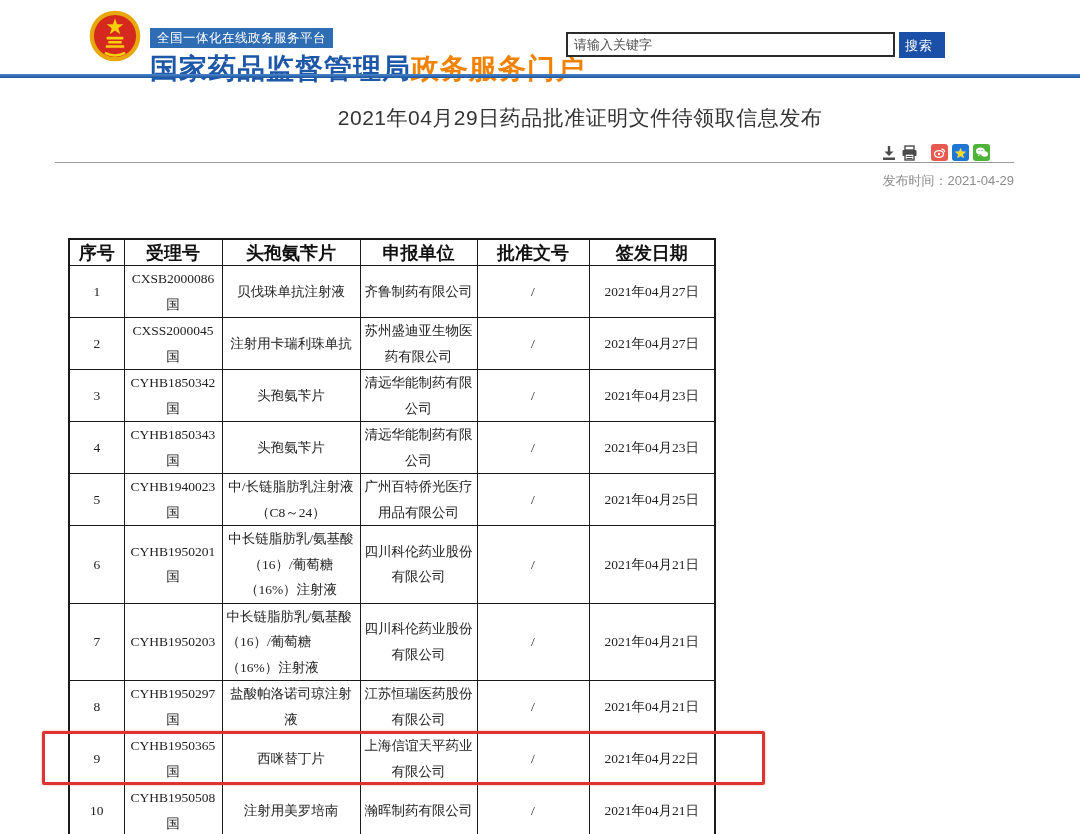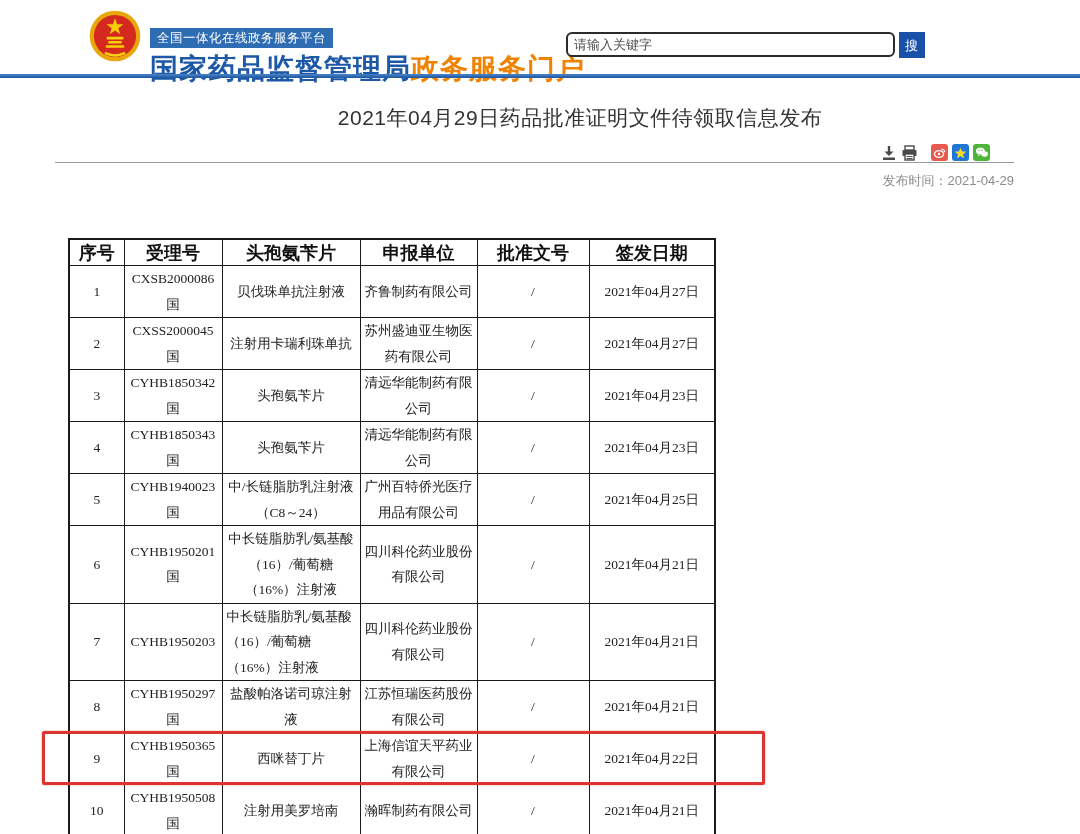--- a/index.html
+++ b/index.html
@@ -13,23 +13,23 @@
   .logo{position:absolute;left:88px;top:9px;width:54px;height:54px;}
   .brand{position:absolute;left:150px;top:28px;}
   .platform-badge{display:inline-block;background:#2e6cb4;color:#fff;font-size:12.5px;
                   line-height:18px;padding:1px 7px;letter-spacing:.5px;}
   .brand-line{margin-top:2px;font-size:28px;font-weight:bold;white-space:nowrap;letter-spacing:1px;}
   .brand-primary{color:#1d57a7;}
   .brand-secondary{color:#f08200;}
 
   .search-area{position:absolute;left:566px;top:31px;height:27px;display:flex;align-items:center;}
   .search-input{width:313px;height:21px;border:2px solid #2b2b2b;font-size:13px;
-                padding:0 6px;color:#333;outline:none;border-radius:6px;}
+                padding:0 6px;color:#333;outline:none;border-radius:0;}
   .search-input::placeholder{color:#4f4f4f;opacity:1;}
-  .search-btn{margin-left:4px;width:26px;height:26px;background:#1b50a8;color:#fff;border:none;
+  .search-btn{margin-left:4px;width:46px;height:26px;background:#1b50a8;color:#fff;border:none;
               font-size:13px;cursor:pointer;line-height:26px;text-align:left;letter-spacing:1px;}
 
   
   .article-title{position:absolute;top:104px;left:0;width:1080px;text-align:center;
                  font-size:21px;color:#333;letter-spacing:.5px;padding-left:40px;}
   .toolbar{position:absolute;top:143px;left:880px;width:120px;height:19px;display:flex;
            align-items:center;}
   .tool{width:17px;height:17px;margin-right:4px;display:flex;align-items:center;justify-content:center;cursor:pointer;}
   .tool.gap{margin-right:13px;}
   .share{border-radius:3px;}

